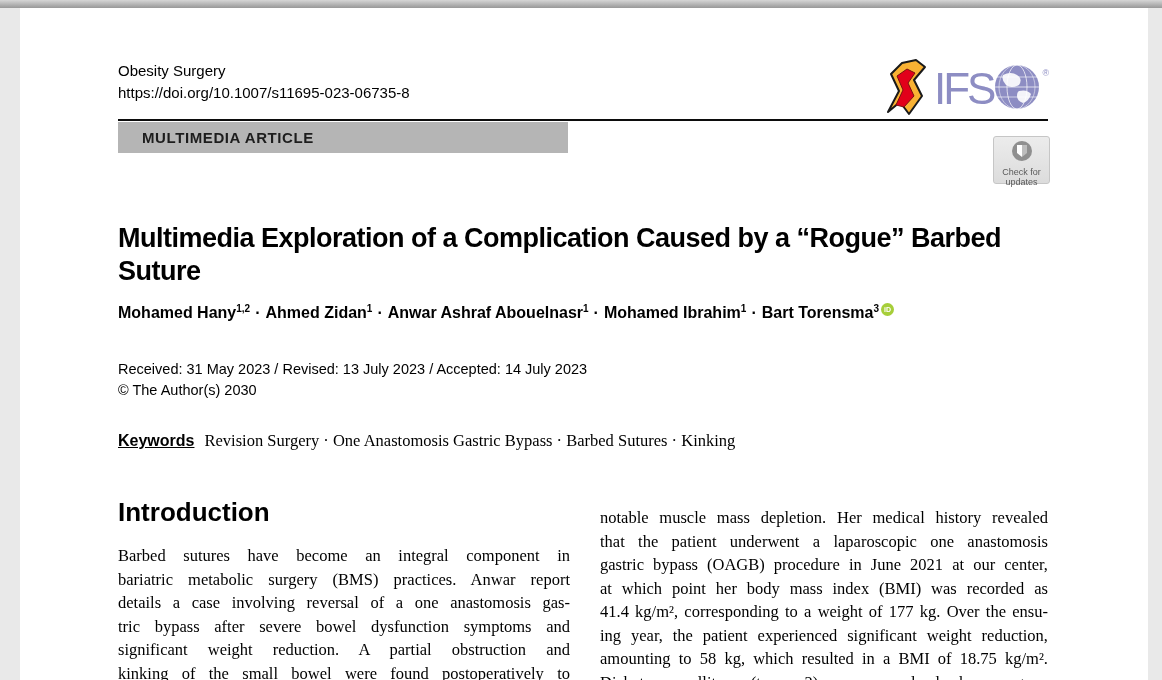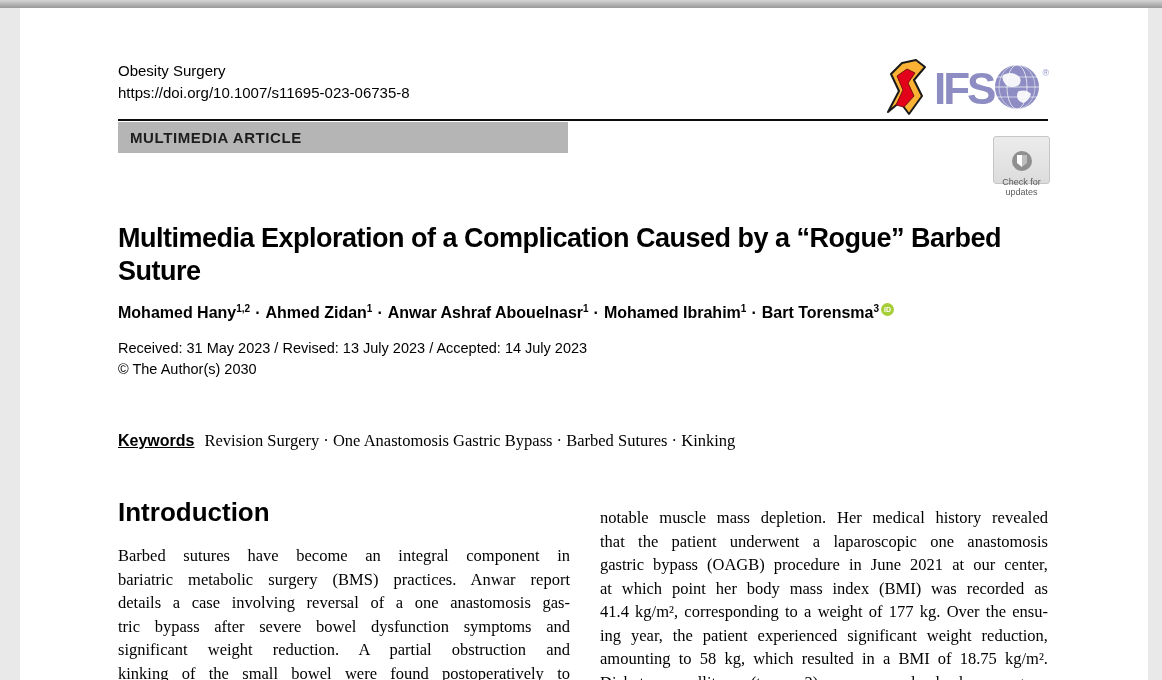--- a/index.html
+++ b/index.html
@@ -15,53 +15,53 @@
   }
   .sheet{
     position:absolute;left:20px;top:8px;width:1128px;height:672px;
     background:#ffffff;overflow:hidden;
   }
   
   .jheader{position:absolute;left:98px;top:52px;font-size:15px;line-height:22px;color:#000;}
   .jheader .doi{color:#000;text-decoration:none;}
   .logo{position:absolute;left:858px;top:50px;width:172px;height:62px;display:flex;align-items:center;}
   .logo-text{
-    font-weight:bold;font-size:44px;letter-spacing:-3px;color:#8d8dc3;
+    font-weight:normal;font-size:44px;letter-spacing:-3px;color:#8d8dc3;
     line-height:56px;margin-left:2px;
   }
   .logo .reg{font-size:9px;color:#8d8dc3;vertical-align:top;position:relative;top:-16px;left:1px;}
   
   .rule{position:absolute;left:98px;top:111px;width:930px;height:2px;background:#0c0c0c;}
   .banner{
     position:absolute;left:98px;top:114px;width:450px;height:31px;
     background:#b5b5b5;display:flex;align-items:center;
   }
-  .banner-label{font-weight:bold;font-size:15px;letter-spacing:.6px;color:#1d1d1d;padding-left:12px;}
+  .banner-label{font-weight:bold;font-size:15px;letter-spacing:.6px;color:#1d1d1d;padding-left:24px;}
   
   .badge{
     position:absolute;left:973px;top:128px;width:57px;height:48px;
     background:linear-gradient(#ececec,#dcdcdc);border:1px solid #c6c6c6;border-radius:3px;
     display:flex;flex-direction:column;align-items:center;justify-content:flex-start;
-    box-sizing:border-box;padding-top:12px;cursor:pointer;
+    box-sizing:border-box;padding-top:2px;cursor:pointer;
   }
   .badge-text{font-size:9px;line-height:10px;color:#5a5a5a;text-align:center;}
   
   .title{
     position:absolute;left:98px;top:196px;width:932px;
     font-size:27px;line-height:33px;font-weight:bold;letter-spacing:-0.5px;color:#000;
   }
   .authors{position:absolute;left:98px;top:295px;width:930px;font-size:16px;font-weight:bold;color:#000;}
   .authors sup{font-size:10px;margin-top:28px;}
   .authors .sep{padding:0 5px;font-weight:bold;}
   .orcid{
     display:inline-block;width:13px;height:13px;border-radius:50%;
     background:#a6ce39;color:#fff;font-size:7px;font-weight:bold;text-align:center;line-height:13px;
     vertical-align:super;margin-left:2px;cursor:pointer;
   }
-  .dates{position:absolute;left:98px;top:330px;font-size:14.5px;line-height:21px;color:#000;}
+  .dates{position:absolute;left:98px;top:351px;font-size:14.5px;line-height:21px;color:#000;}
   .keywords{position:absolute;left:98px;top:423px;font-family:"Liberation Serif",serif;font-size:16.5px;color:#000;}
   .kw-label{font-family:"Liberation Sans",sans-serif;font-weight:bold;font-size:16px;margin-right:10px;text-decoration:underline;}
   
   .columns{position:absolute;left:98px;top:490px;width:930px;display:flex;}
   .col-left{width:452px;margin-right:30px;}
   .col-right{width:448px;padding-top:8px;}
   .sec-heading{font-size:26px;font-weight:bold;line-height:28px;margin:0 0 18px 0;color:#000;}
   .tline{
     font-family:"Liberation Serif",serif;font-size:16.5px;line-height:23.5px;color:#000;
     text-align:justify;text-align-last:justify;white-space:normal;

